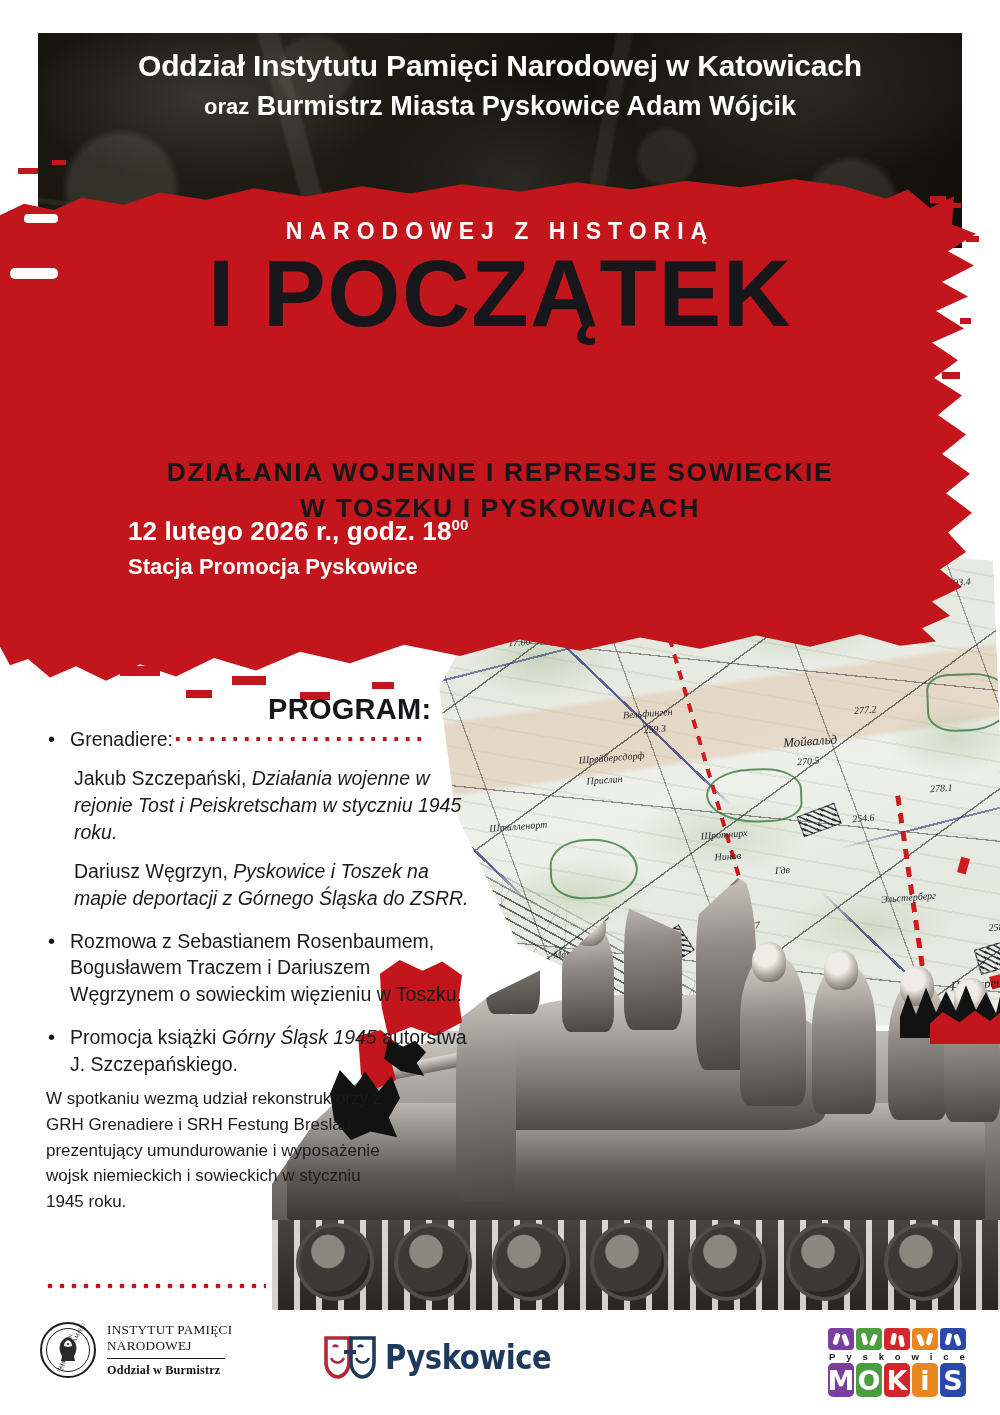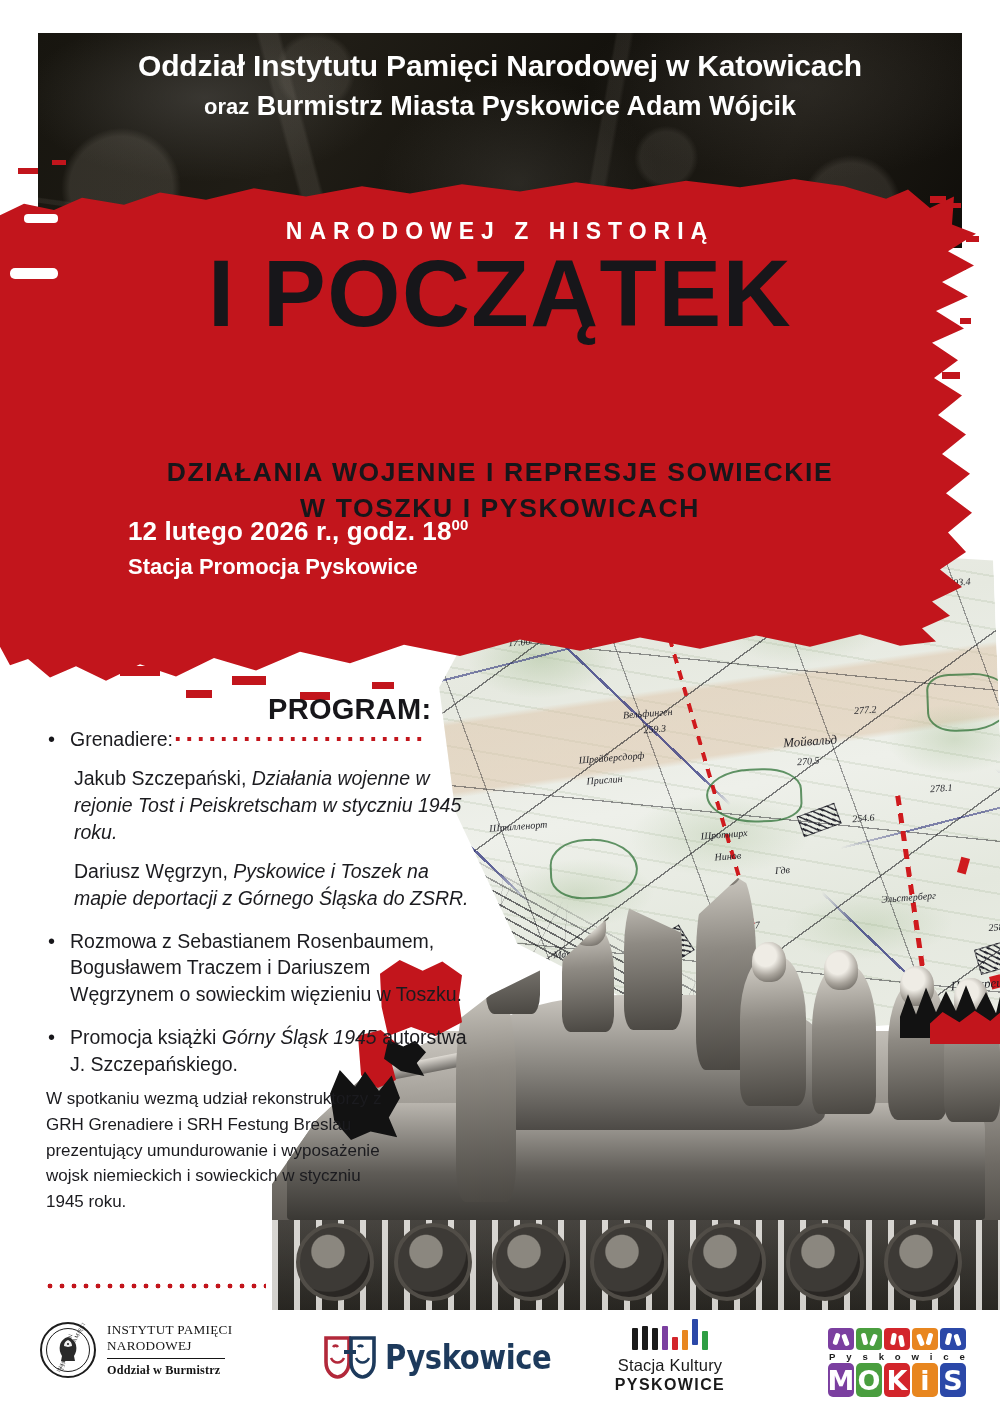--- a/index.html
+++ b/index.html
@@ -604,34 +604,20 @@
           <path d="M9 24 c3 6 10 6 13 0" fill="none" stroke="#b2283a" stroke-width="2.6"></path>
           <path d="M29 4 H52 V28 C52 38 45 43 40.5 43 C36 43 29 38 29 28 Z" fill="none" stroke="#1d3a5c" stroke-width="3.6"></path>
           <path d="M36 13 a3 3 0 0 1 5 0" fill="none" stroke="#1d3a5c" stroke-width="2.6"></path>
           <path d="M34 24 c3 6 10 6 13 0" fill="none" stroke="#1d3a5c" stroke-width="2.6"></path>
           <rect x="22" y="16" width="12" height="4" fill="#1d3a5c"></rect>
         </svg>
       </div>
       <div class="pys-word">Pyskowice</div>
     </div>
 
-    <div class="logo-sk">
-      <div class="sk-bars">
-        <div class="sk-bar" style="height:22px;background:#1a1a1a;"></div>
-        <div class="sk-bar" style="height:24px;background:#1a1a1a;"></div>
-        <div class="sk-bar" style="height:22px;background:#1a1a1a;"></div>
-        <div class="sk-bar" style="height:24px;background:#7b3fa0;"></div>
-        <div class="sk-bar" style="height:13px;background:#d3252b;"></div>
-        <div class="sk-bar" style="height:20px;background:#e8861f;"></div>
-        <div class="sk-bar" style="height:26px;background:#2b48a8;margin-bottom:5px;"></div>
-        <div class="sk-bar" style="height:19px;background:#2f9e44;"></div>
-      </div>
-      <div class="sk-l1">Stacja Kultury</div>
-      <div class="sk-l2">PYSKOWICE</div>
-    </div>
 
     <div class="logo-mokis">
       <div class="mok-top">
         <div class="mok-tile" style="background:#7b3fa0;">
           <span class="fig1" style="left:6px;top:5px;transform:rotate(18deg);"></span>
           <span class="fig2" style="left:15px;top:6px;transform:rotate(-20deg);"></span>
         </div>
         <div class="mok-tile" style="background:#4a9e3f;">
           <span class="fig1" style="left:6px;top:5px;transform:rotate(-14deg);"></span>
           <span class="fig2" style="left:15px;top:6px;transform:rotate(22deg);"></span>

